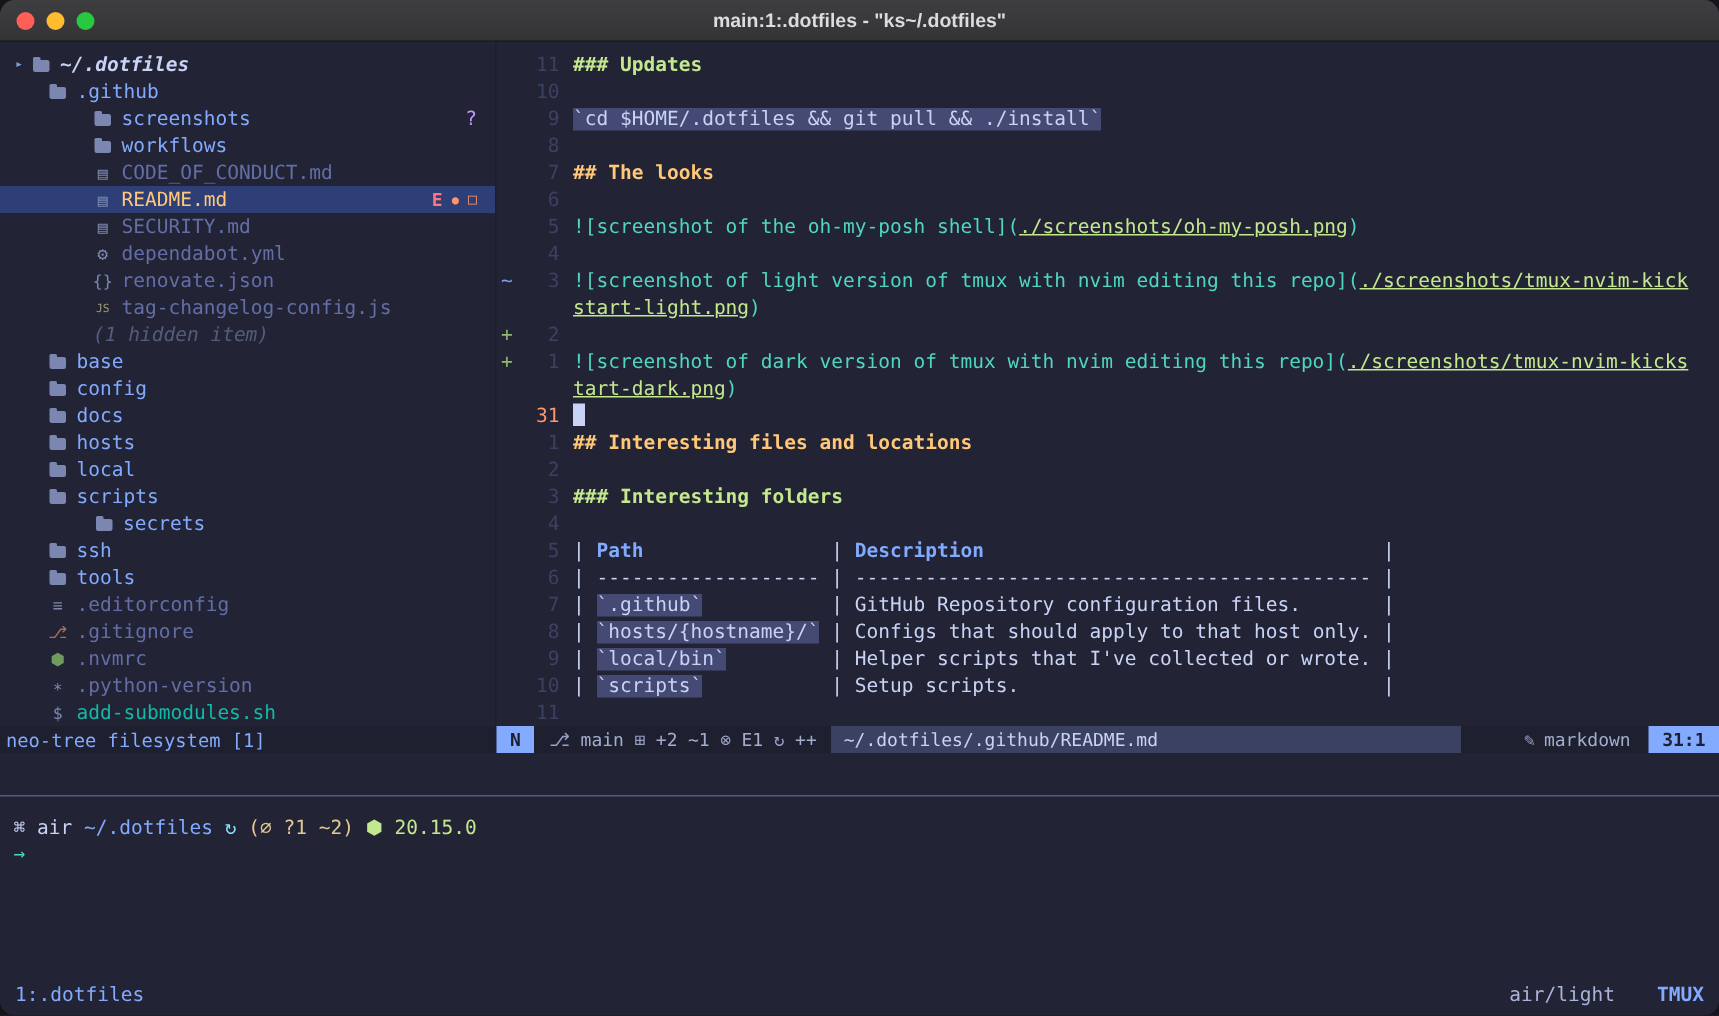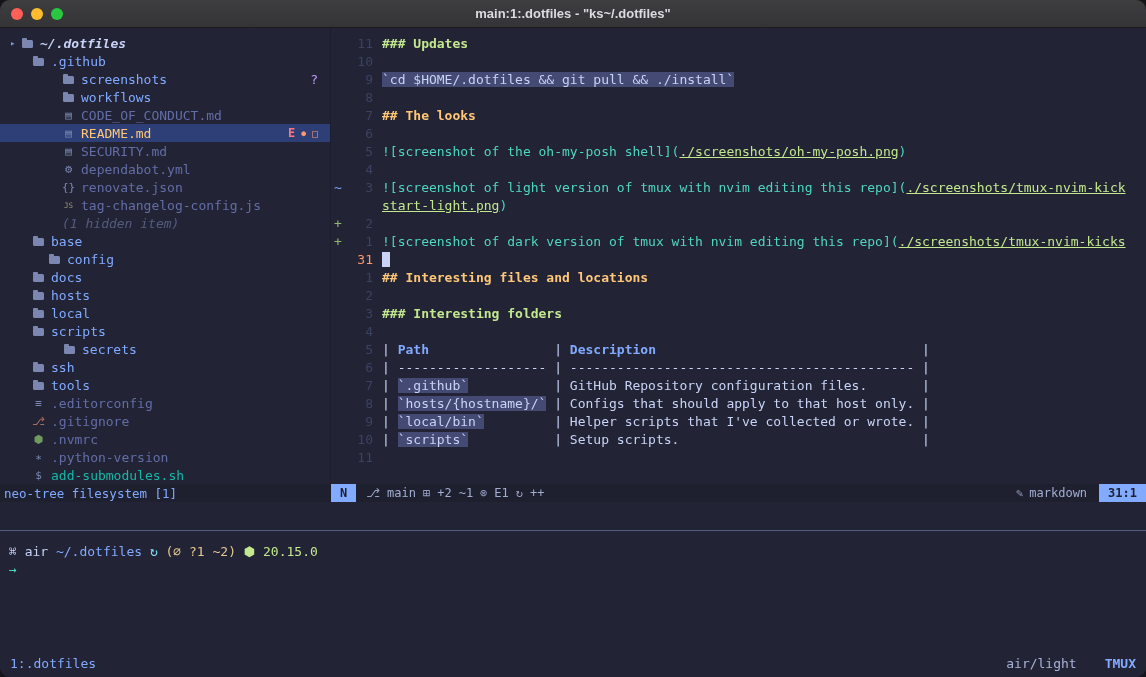--- a/index.html
+++ b/index.html
@@ -125,21 +125,21 @@
             <div class="trow t-folder" style="padding-left: 62px;"><span class="ficon"><span class="folder-shape"></span></span><span class="tlabel">screenshots</span><span class="tbadge">?</span></div>
             <div class="trow t-folder" style="padding-left: 62px;"><span class="ficon"><span class="folder-shape"></span></span><span class="tlabel">workflows</span></div>
             <div class="trow t-file-dim" style="padding-left: 62px;"><span class="ficon i-markdown">▤</span><span class="tlabel">CODE_OF_CONDUCT.md</span></div>
             <div class="trow t-file-open sel" style="padding-left: 62px;"><span class="ficon i-markdown">▤</span><span class="tlabel">README.md</span><span class="tmarkers"><span class="mk mk0">E</span><span class="mk mk1">●</span><span class="mk mk2">□</span></span></div>
             <div class="trow t-file-dim" style="padding-left: 62px;"><span class="ficon i-markdown">▤</span><span class="tlabel">SECURITY.md</span></div>
             <div class="trow t-file-dim" style="padding-left: 62px;"><span class="ficon i-gear">⚙</span><span class="tlabel">dependabot.yml</span></div>
             <div class="trow t-file-dim" style="padding-left: 62px;"><span class="ficon i-braces">{}</span><span class="tlabel">renovate.json</span></div>
             <div class="trow t-file-dim" style="padding-left: 62px;"><span class="ficon i-js">JS</span><span class="tlabel">tag-changelog-config.js</span></div>
             <div class="trow t-hidden" style="padding-left: 62px;"><span class="tlabel">(1 hidden item)</span></div>
             <div class="trow t-folder" style="padding-left: 32px;"><span class="ficon"><span class="folder-shape"></span></span><span class="tlabel">base</span></div>
-            <div class="trow t-folder" style="padding-left: 32px; margin-left: 16px;"><span class="ficon"><span class="folder-shape"></span></span><span class="tlabel">config</span></div>
+            <div class="trow t-folder" style="padding-left: 32px;"><span class="ficon"><span class="folder-shape"></span></span><span class="tlabel">config</span></div>
             <div class="trow t-folder" style="padding-left: 32px;"><span class="ficon"><span class="folder-shape"></span></span><span class="tlabel">docs</span></div>
             <div class="trow t-folder" style="padding-left: 32px;"><span class="ficon"><span class="folder-shape"></span></span><span class="tlabel">hosts</span></div>
             <div class="trow t-folder" style="padding-left: 32px;"><span class="ficon"><span class="folder-shape"></span></span><span class="tlabel">local</span></div>
             <div class="trow t-folder" style="padding-left: 32px;"><span class="ficon"><span class="folder-shape"></span></span><span class="tlabel">scripts</span></div>
             <div class="trow t-folder" style="padding-left: 32px; margin-left: 31px;"><span class="ficon"><span class="folder-shape"></span></span><span class="tlabel">secrets</span></div>
             <div class="trow t-folder" style="padding-left: 32px;"><span class="ficon"><span class="folder-shape"></span></span><span class="tlabel">ssh</span></div>
             <div class="trow t-folder" style="padding-left: 32px;"><span class="ficon"><span class="folder-shape"></span></span><span class="tlabel">tools</span></div>
             <div class="trow t-file-dim" style="padding-left: 32px;"><span class="ficon i-editorconfig">≡</span><span class="tlabel">.editorconfig</span></div>
             <div class="trow t-file-dim" style="padding-left: 32px;"><span class="ficon i-git">⎇</span><span class="tlabel">.gitignore</span></div>
             <div class="trow t-file-dim" style="padding-left: 32px;"><span class="ficon i-node">⬢</span><span class="tlabel">.nvmrc</span></div>
@@ -156,20 +156,21 @@
             <div class="erow"><span class="sign "> </span><span class="lnum ">9</span><span class="ltext"><span class="seg-code">`cd $HOME/.dotfiles &amp;&amp; git pull &amp;&amp; ./install`</span></span></div>
             <div class="erow"><span class="sign "> </span><span class="lnum ">8</span><span class="ltext"></span></div>
             <div class="erow"><span class="sign "> </span><span class="lnum ">7</span><span class="ltext"><span class="seg-h2">## The looks</span></span></div>
             <div class="erow"><span class="sign "> </span><span class="lnum ">6</span><span class="ltext"></span></div>
             <div class="erow"><span class="sign "> </span><span class="lnum ">5</span><span class="ltext"><span class="seg-link">![screenshot of the oh-my-posh shell](</span><span class="seg-url">./screenshots/oh-my-posh.png</span><span class="seg-link">)</span></span></div>
             <div class="erow"><span class="sign "> </span><span class="lnum ">4</span><span class="ltext"></span></div>
             <div class="erow"><span class="sign change">~</span><span class="lnum ">3</span><span class="ltext"><span class="seg-link">![screenshot of light version of tmux with nvim editing this repo](</span><span class="seg-url">./screenshots/tmux-nvim-kick</span></span></div>
             <div class="erow"><span class="sign "> </span><span class="lnum "></span><span class="ltext"><span class="seg-url">start-light.png</span><span class="seg-link">)</span></span></div>
             <div class="erow"><span class="sign add">+</span><span class="lnum ">2</span><span class="ltext"></span></div>
             <div class="erow"><span class="sign add">+</span><span class="lnum ">1</span><span class="ltext"><span class="seg-link">![screenshot of dark version of tmux with nvim editing this repo](</span><span class="seg-url">./screenshots/tmux-nvim-kicks</span></span></div>
+            <div class="erow"><span class="sign "> </span><span class="lnum "></span><span class="ltext"><span class="seg-url">tart-dark.png</span><span class="seg-link">)</span></span></div>
             <div class="erow"><span class="sign "> </span><span class="lnum cur">31</span><span class="ltext"><span class="cursor"></span></span></div>
             <div class="erow"><span class="sign "> </span><span class="lnum ">1</span><span class="ltext"><span class="seg-h2">## Interesting files and locations</span></span></div>
             <div class="erow"><span class="sign "> </span><span class="lnum ">2</span><span class="ltext"></span></div>
             <div class="erow"><span class="sign "> </span><span class="lnum ">3</span><span class="ltext"><span class="seg-h3">### Interesting folders</span></span></div>
             <div class="erow"><span class="sign "> </span><span class="lnum ">4</span><span class="ltext"></span></div>
             <div class="erow"><span class="sign "> </span><span class="lnum ">5</span><span class="ltext"><span class="seg-fg">| </span><span class="seg-th">Path</span><span class="seg-fg">                | </span><span class="seg-th">Description</span><span class="seg-fg">                                  |</span></span></div>
             <div class="erow"><span class="sign "> </span><span class="lnum ">6</span><span class="ltext"><span class="seg-fg">| ------------------- | -------------------------------------------- |</span></span></div>
             <div class="erow"><span class="sign "> </span><span class="lnum ">7</span><span class="ltext"><span class="seg-fg">| </span><span class="seg-code">`.github`</span><span class="seg-fg">           | GitHub Repository configuration files.       |</span></span></div>
             <div class="erow"><span class="sign "> </span><span class="lnum ">8</span><span class="ltext"><span class="seg-fg">| </span><span class="seg-code">`hosts/{hostname}/`</span><span class="seg-fg"> | Configs that should apply to that host only. |</span></span></div>
             <div class="erow"><span class="sign "> </span><span class="lnum ">9</span><span class="ltext"><span class="seg-fg">| </span><span class="seg-code">`local/bin`</span><span class="seg-fg">         | Helper scripts that I've collected or wrote. |</span></span></div>
@@ -182,20 +183,21 @@
             <span class="sl-ic">⎇</span>
             <span>main</span>
             <span class="sl-ic">⊞</span>
             <span>+2</span>
             <span>~1</span>
             <span class="sl-ic">⊗</span>
             <span>E1</span>
             <span class="sl-ic">↻</span>
             <span>++</span>
           </span>
+          <span class="sl-path">~/.dotfiles/.github/README.md</span>
           <span class="sl-spacer"></span>
           <span class="sl-ft">
             <span class="sl-ic">✎</span>
             <span>markdown</span>
           </span>
           <span class="sl-pos">31:1</span>
         </div>
       </div>
     </div>
 

